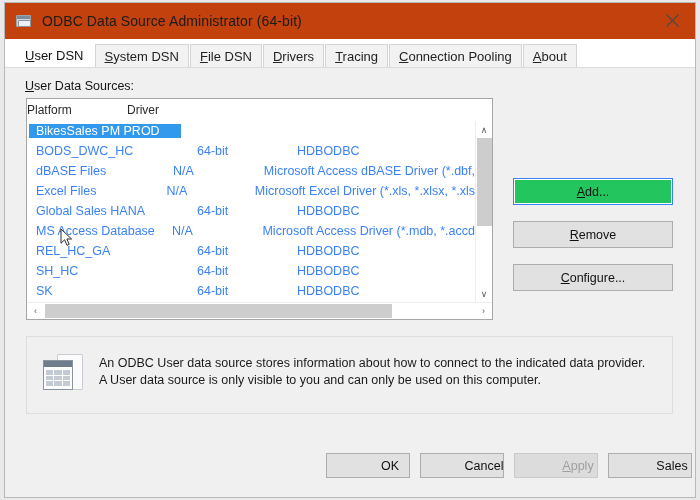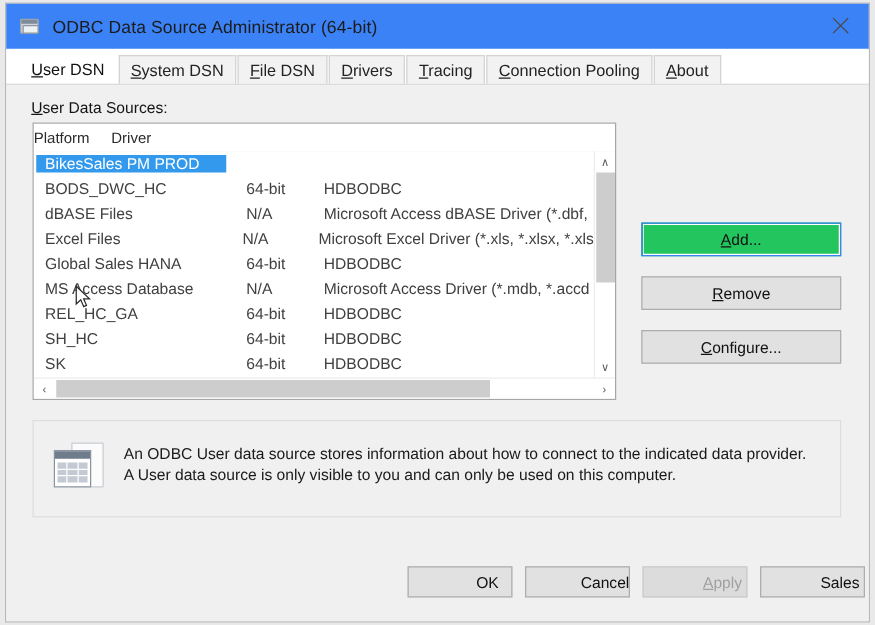--- a/index.html
+++ b/index.html
@@ -29,21 +29,21 @@
     border: 1px solid #b9b9b9;
     box-sizing: border-box;
     display: flex;
     flex-direction: column;
   }
 
   
   .titlebar {
     height: 36px;
     min-height: 36px;
-    background: #3b82f6;
+    background: #c2410c;
     display: flex;
     align-items: center;
     position: relative;
     border-bottom: 1px solid #ffffff;
     text-align: center;
   }
   .title-icon {
     width: 18px;
     height: 18px;
     margin-left: 10px;
@@ -160,37 +160,37 @@
     height: 22px;
     display: flex;
     align-items: center;
     background: #ffffff;
     border-bottom: 1px solid #e6e6e6;
     font-size: 12px;
     color: #2a2a2a;
   }
   .col-name   { width: 170px; padding-left: 9px; box-sizing: border-box; }
   .col-plat   { width: 62px;  box-sizing: border-box; }
-  .col-driver { flex: 1; box-sizing: border-box; }
+  .col-driver { flex: 1; box-sizing: border-box; margin-left: 38px; }
 
   .list-rows {
     position: absolute;
     left: 0;
     top: 22px;
     right: 17px;
     bottom: 17px;
     overflow: hidden;
     background: #fff;
   }
   .row {
     height: 20px;
     display: flex;
     align-items: center;
     font-size: 12.5px;
-    color: #404040;
+    color: #3b82f6;
     white-space: nowrap;
     cursor: default;
   }
   .row.selected {
     background: #3399ec;
     color: #ffffff;
   }
   .row.selected .col-name {
     background: #3399ec;
   }

